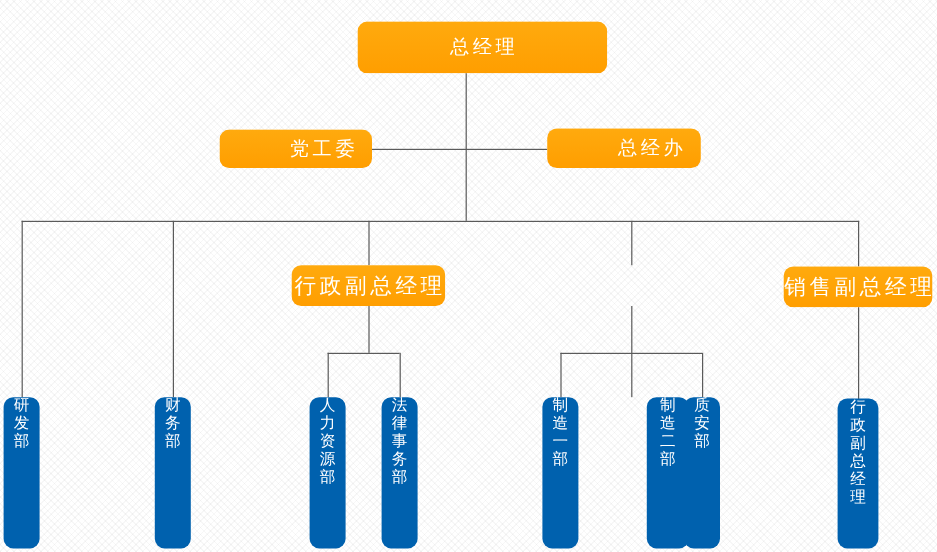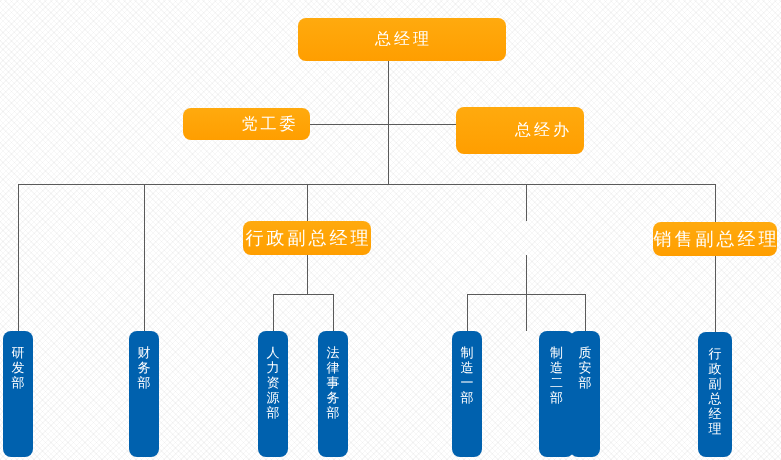--- a/index.html
+++ b/index.html
@@ -42,21 +42,20 @@
     text-indent:3px; 
     white-space:nowrap;
   }
   .gm-font{font-size:16px;}
   .mid-font{font-size:16px;padding-left:44px;}
   .dep-font{font-size:18px;text-align:center;}
   .node.blue .label{
     display:block;
     width:15px;
     margin:0 auto;
-    padding-top:14px;
     font-size:13px;
     line-height:15px;
     word-break:break-all;
     text-align:center;
   }
 </style>
 </head>
 <body>
 
 <div class="stage">
@@ -79,21 +78,21 @@
   <div class="line v" style="left:585px;top:294px;height:37px"></div>
   <div class="line v" style="left:715px;top:256px;height:77px"></div>
 
   <div class="node orange gm-font" style="left:298px;top:18px;width:208px;height:43px">
     <span class="label">总经理</span>
   </div>
 
   <div class="node orange mid-font" style="left:183px;top:108px;width:127px;height:32px">
     <span class="label">党工委</span>
   </div>
-  <div class="node orange mid-font" style="left:456px;top:107px;width:128px;height:47px">
+  <div class="node orange mid-font" style="left:456px;top:107px;width:128px;height:33px">
     <span class="label">总经办</span>
   </div>
 
   <div class="node orange dep-font" style="left:243px;top:221px;width:128px;height:34px">
     <span class="label">行政副总经理</span>
   </div>
   <div class="node orange dep-font" style="left:653px;top:222px;width:124px;height:34px">
     <span class="label">销售副总经理</span>
   </div>
 

